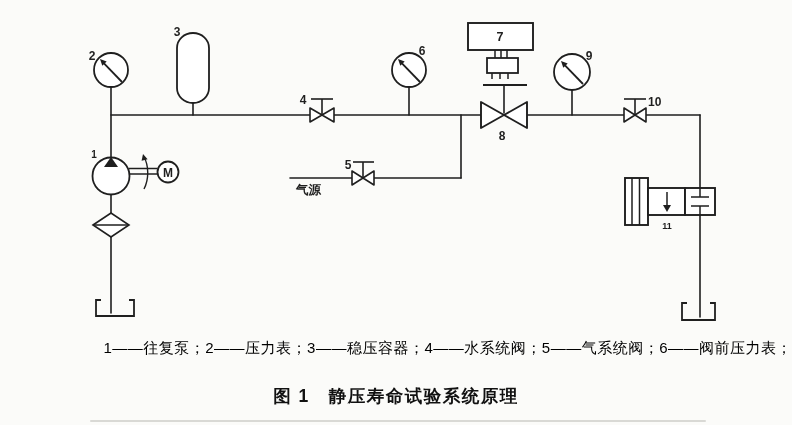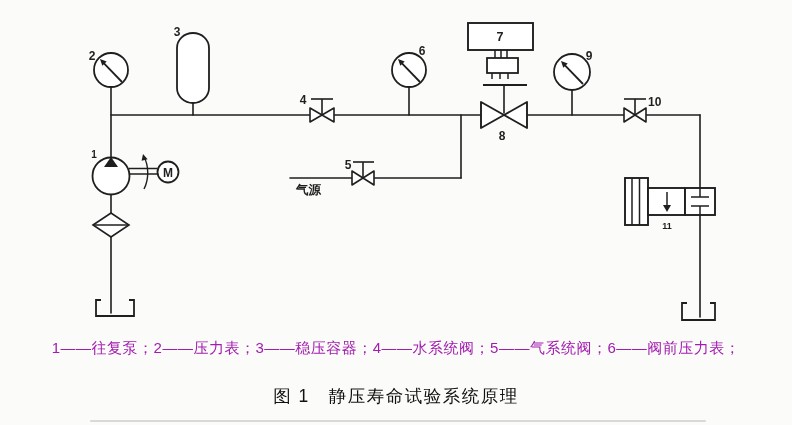--- a/index.html
+++ b/index.html
@@ -9,26 +9,26 @@
     font-family:"Liberation Sans","DejaVu Sans",sans-serif;
     color:#1b1b1b;
   }
   svg{display:block;}
   svg text{
     font-family:"Liberation Sans","DejaVu Sans",sans-serif;
     font-weight:bold;fill:#1f1f1f;
   }
   .legend{
     position:absolute;top:336px;left:0;right:0;
-    text-align:center;font-size:15px;line-height:23px;
-    letter-spacing:.5px;white-space:nowrap;color:#a21caf;
+    text-align:right;font-size:15px;line-height:23px;
+    letter-spacing:.5px;white-space:nowrap;color:#000000;
   }
   .caption{
     position:absolute;top:384px;left:0;right:0;
-    text-align:center;font-size:17.5px;font-weight:normal;
+    text-align:center;font-size:17.5px;font-weight:bold;
     letter-spacing:1.5px;color:#111;
   }
   .smudge{
     position:absolute;left:90px;right:86px;bottom:3px;height:2px;
     background:#d9d9d5;border-radius:1px;
   }
 </style>
 </head>
 <body>
 

